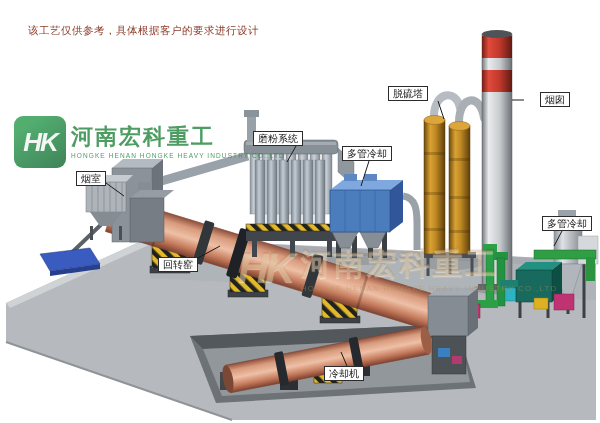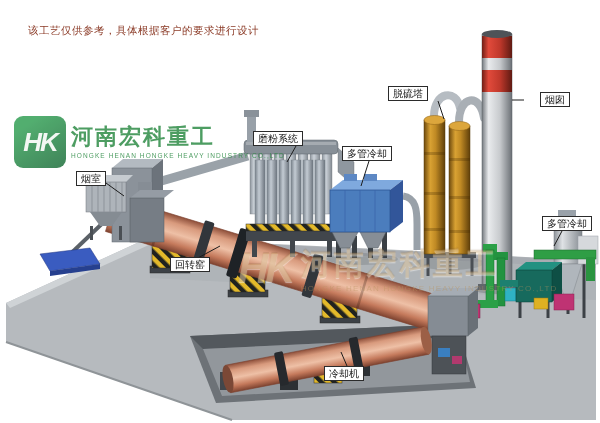--- a/index.html
+++ b/index.html
@@ -5,21 +5,21 @@
   *{margin:0;padding:0;box-sizing:border-box}
   html,body{width:600px;height:423px;background:#fff;font-family:"Liberation Sans",sans-serif;overflow:hidden}
   #app{position:relative;width:564px;height:423px;background:#fff}
   #scene{position:absolute;left:0;top:0}
 
   .disclaimer{position:absolute;left:28px;top:24px;font-size:10.5px;color:#8b3a26;letter-spacing:.5px;white-space:nowrap}
 
   .eq-label{position:absolute;background:#fff;border:1px solid #2b2b2b;color:#141414;
     font-size:10px;line-height:13px;padding:0 4px;white-space:nowrap;z-index:5}
   .lbl-smoke{left:76px;top:171px}
-  .lbl-kiln{left:170px;top:257px}
+  .lbl-kiln{left:158px;top:257px}
   .lbl-cooler{left:253px;top:131px}
   .lbl-dust{left:342px;top:146px}
   .lbl-desulf{left:388px;top:86px}
   .lbl-chimney{left:540px;top:92px}
   .lbl-grind{left:542px;top:216px}
   .lbl-coolmach{left:324px;top:366px}
 
   .wm-left{position:absolute;left:14px;top:116px;display:flex;align-items:flex-start;gap:5px;opacity:.85;z-index:4;pointer-events:none}
   .wm-logo{width:52px;height:52px;border-radius:9px;background:linear-gradient(145deg,#35a057 20%,#1e6e3c);
     color:#f2f6f2;display:flex;align-items:center;justify-content:center;font-style:italic;font-weight:bold;

